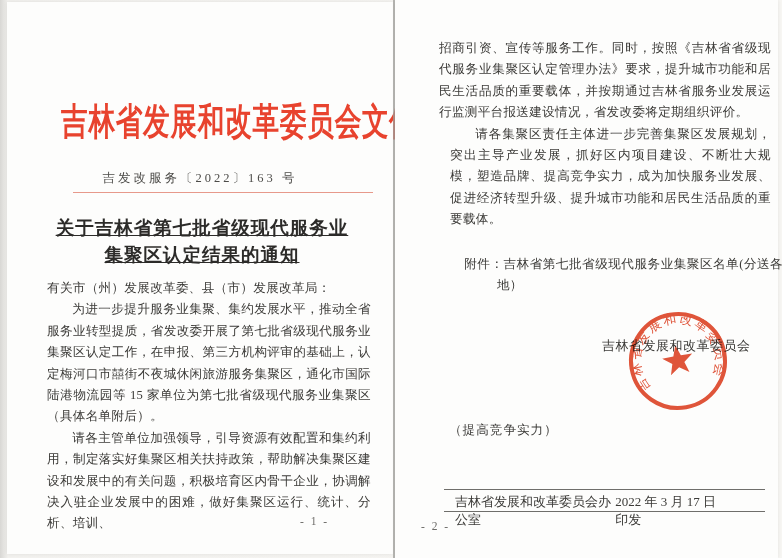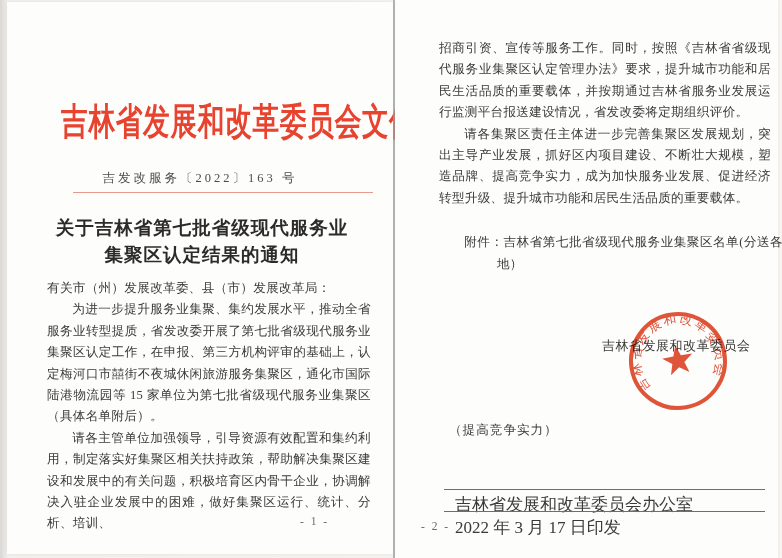--- a/index.html
+++ b/index.html
@@ -13,41 +13,41 @@
   .page-divider { position:absolute; left:393px; top:0; width:2px; height:558px; background:#a2a19e; opacity:.75; }
 
   
   .header-title { position:absolute; top:95px; left:0; width:100%; text-align:center;
     font-size:37px; font-weight:bold; color:#e8432e; white-space:nowrap;
     transform:scaleX(.72); transform-origin:50% 50%; letter-spacing:1px; }
   .doc-number { position:absolute; top:168px; left:0; width:100%; text-align:center;
     font-size:12.5px; color:#4c4b48; letter-spacing:3px; }
   .red-rule { position:absolute; top:190px; left:66px; width:300px; height:1px; background:#e7998b; }
   .doc-title { position:absolute; top:213px; left:20px; width:350px; text-align:center;
-    font-size:18.5px; font-weight:bold; color:#2c2b29; line-height:27px; letter-spacing:1px; }
+    font-size:18.5px; font-weight:bold; color:#2c2b29; line-height:27px; letter-spacing:1px;text-decoration:underline; }
   .body-text { position:absolute; top:276px; left:40px; width:324px;
     font-size:12.6px; line-height:21.4px; color:#3b3a37; text-align:justify; letter-spacing:.3px; }
   .body-text p.indent { text-indent:2em; }
   .pagenum-1 { position:absolute; top:513px; left:293px; font-size:11.5px; color:#6d6c69; letter-spacing:2px; }
 
   
   .body-text2 { position:absolute; top:38px; left:44px; width:332px;
     font-size:12.6px; line-height:21.4px; color:#3b3a37; text-align:justify; letter-spacing:.3px; }
-  .body-text2 p.indent { text-indent:2em; }
+  .body-text2 p.indent { text-indent:2em;margin-left:11px; }
   .attachment { margin-top:23px; padding-left:4.6em; text-indent:-2.6em; width:344px; }
   .sign-name { position:absolute; top:337px; left:207px; width:140px; text-align:center;
     font-size:13px; color:#3b3a37; letter-spacing:.5px; white-space:nowrap; }
   .sign-date { position:absolute; top:363px; left:224px; width:115px; text-align:center;
     font-size:13px; color:#3b3a37; white-space:nowrap; }
   .disclosure { position:absolute; top:422px; left:54px; font-size:12.6px; color:#3b3a37; letter-spacing:1px; }
   .footer-rule { position:absolute; left:49px; width:321px; height:1px; background:#6f6e6b; }
   .footer-rule.top { top:489px; }
   .footer-rule.bottom { top:511px; }
   .footer-row { position:absolute; top:493px; left:60px; width:272px; display:flex;
-    justify-content:space-between; font-size:17px; color:#3b3a37;flex-direction:column; }
+    justify-content:space-between; font-size:13px; color:#3b3a37; }
   .pagenum-2 { position:absolute; top:520px; left:26px; font-size:11.5px; color:#6d6c69; letter-spacing:2px; }
 
   .seal { position:absolute; top:301px; left:223px; width:120px; height:120px;
     mix-blend-mode:multiply; opacity:.87; transform:rotate(-10deg); }
 </style>
 </head>
 <body>
 
 <div class="stage">
 

